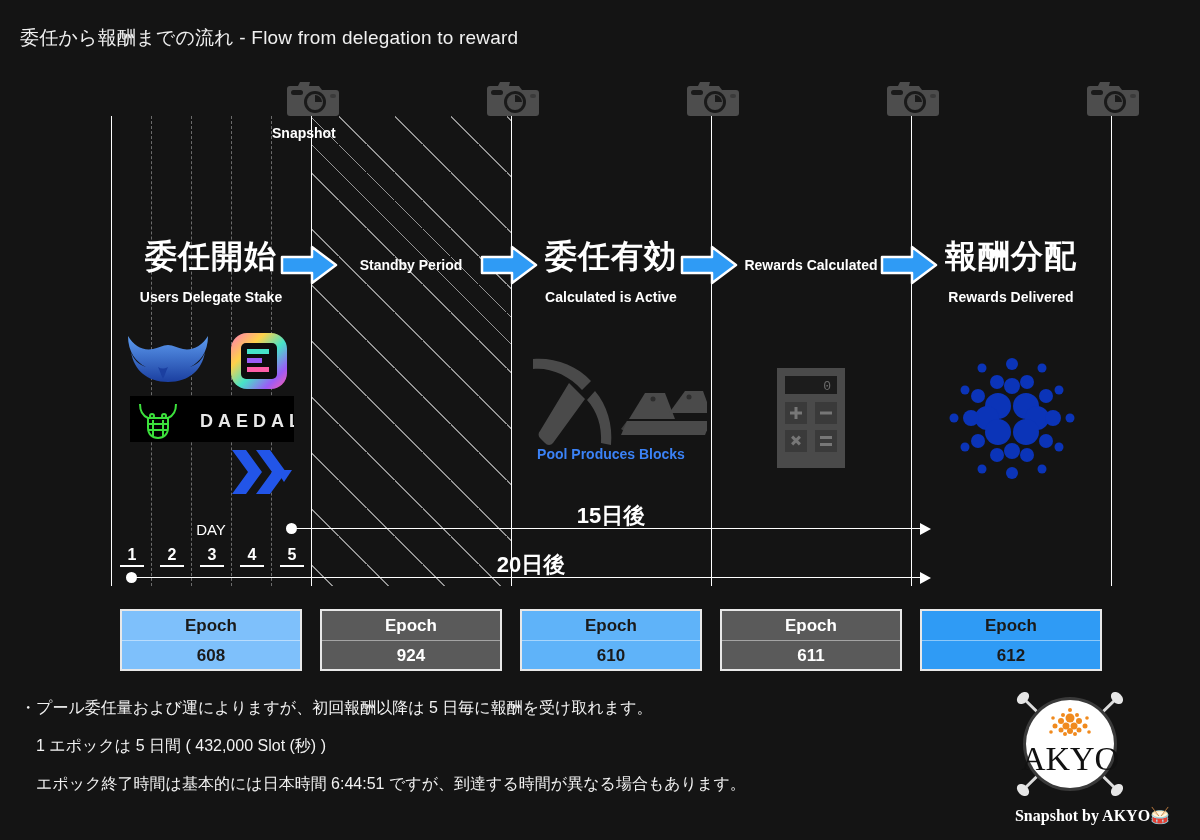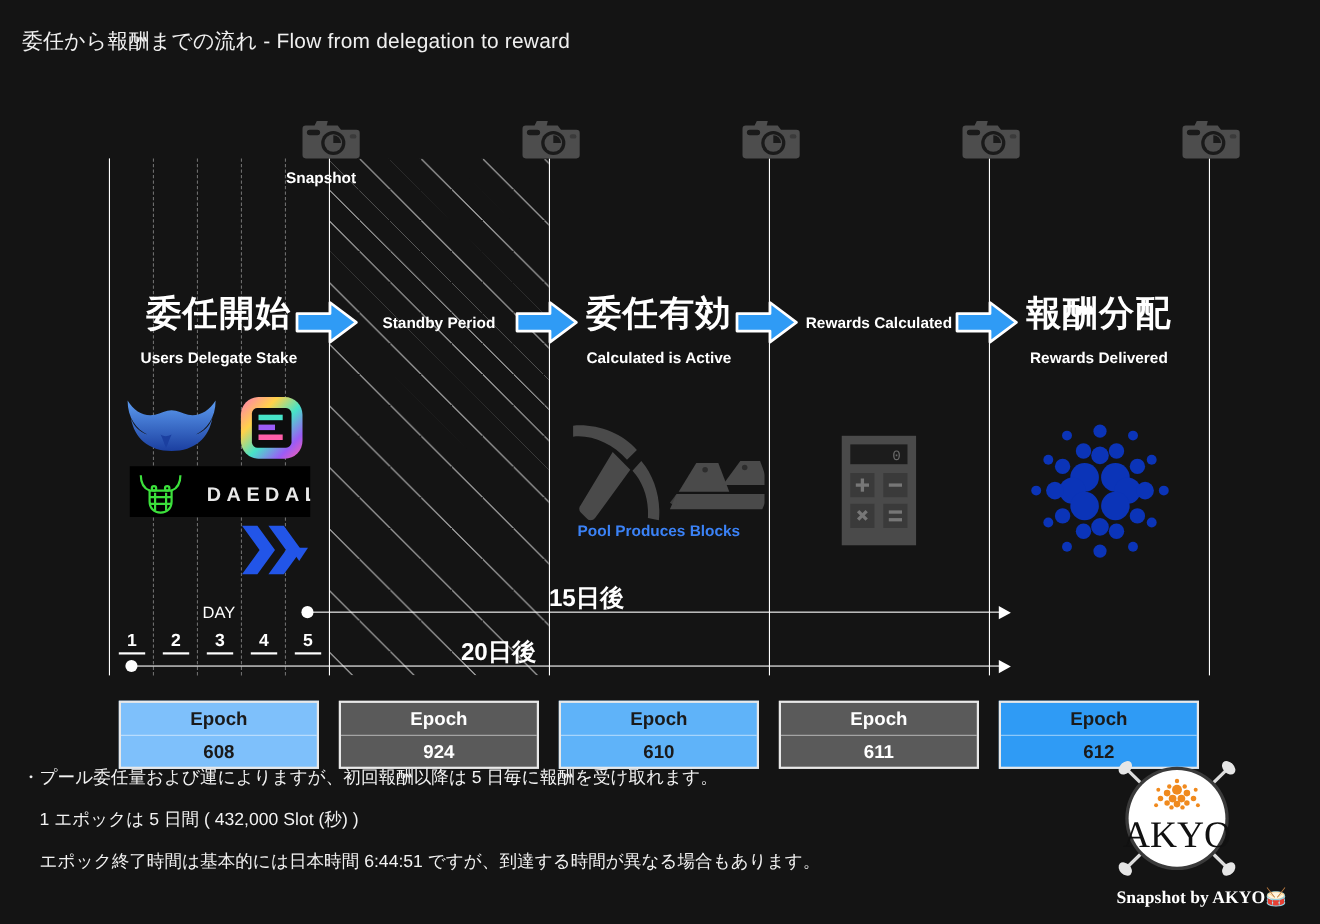--- a/index.html
+++ b/index.html
@@ -12,21 +12,21 @@
   #stage{position:absolute;left:0;top:0;width:1200px;height:840px;}
 
   
   .title{
     position:absolute;left:20px;top:25px;
     font-size:19px;font-weight:400;color:#f0f0f0;letter-spacing:.2px;
     white-space:nowrap;
   }
 
   
-  .diagram{position:absolute;left:0;top:0;width:983px;height:690px;margin-top:28px;}
+  .diagram{position:absolute;left:12px;top:0;width:983px;height:690px;}
 
   
   .vline{position:absolute;top:116px;width:1px;height:470px;background:#ffffff;}
 
   
   .dayline{
     position:absolute;top:116px;width:0;height:470px;
     border-left:1px dashed #8a8a8a;opacity:.75;
   }
 
@@ -97,21 +97,21 @@
   }
 
   
   .durline{position:absolute;height:1px;background:#ffffff;}
   .durdot{position:absolute;width:11px;height:11px;border-radius:50%;background:#ffffff;}
   .durhead{position:absolute;width:0;height:0;
     border-top:6px solid transparent;border-bottom:6px solid transparent;
     border-left:11px solid #ffffff;}
   .durlabel{
     position:absolute;font-size:22px;font-weight:bold;color:#ffffff;
-    white-space:nowrap;text-align:left;
+    white-space:nowrap;text-align:center;
   }
 
   
   .epoch{
     position:absolute;top:609px;width:182px;height:62px;
     border:2px solid #e8e8e8;box-sizing:border-box;overflow:hidden;
   }
   .epoch .ep-top,.epoch .ep-bot{
     height:29px;line-height:29px;text-align:center;
     font-size:17px;font-weight:bold;

